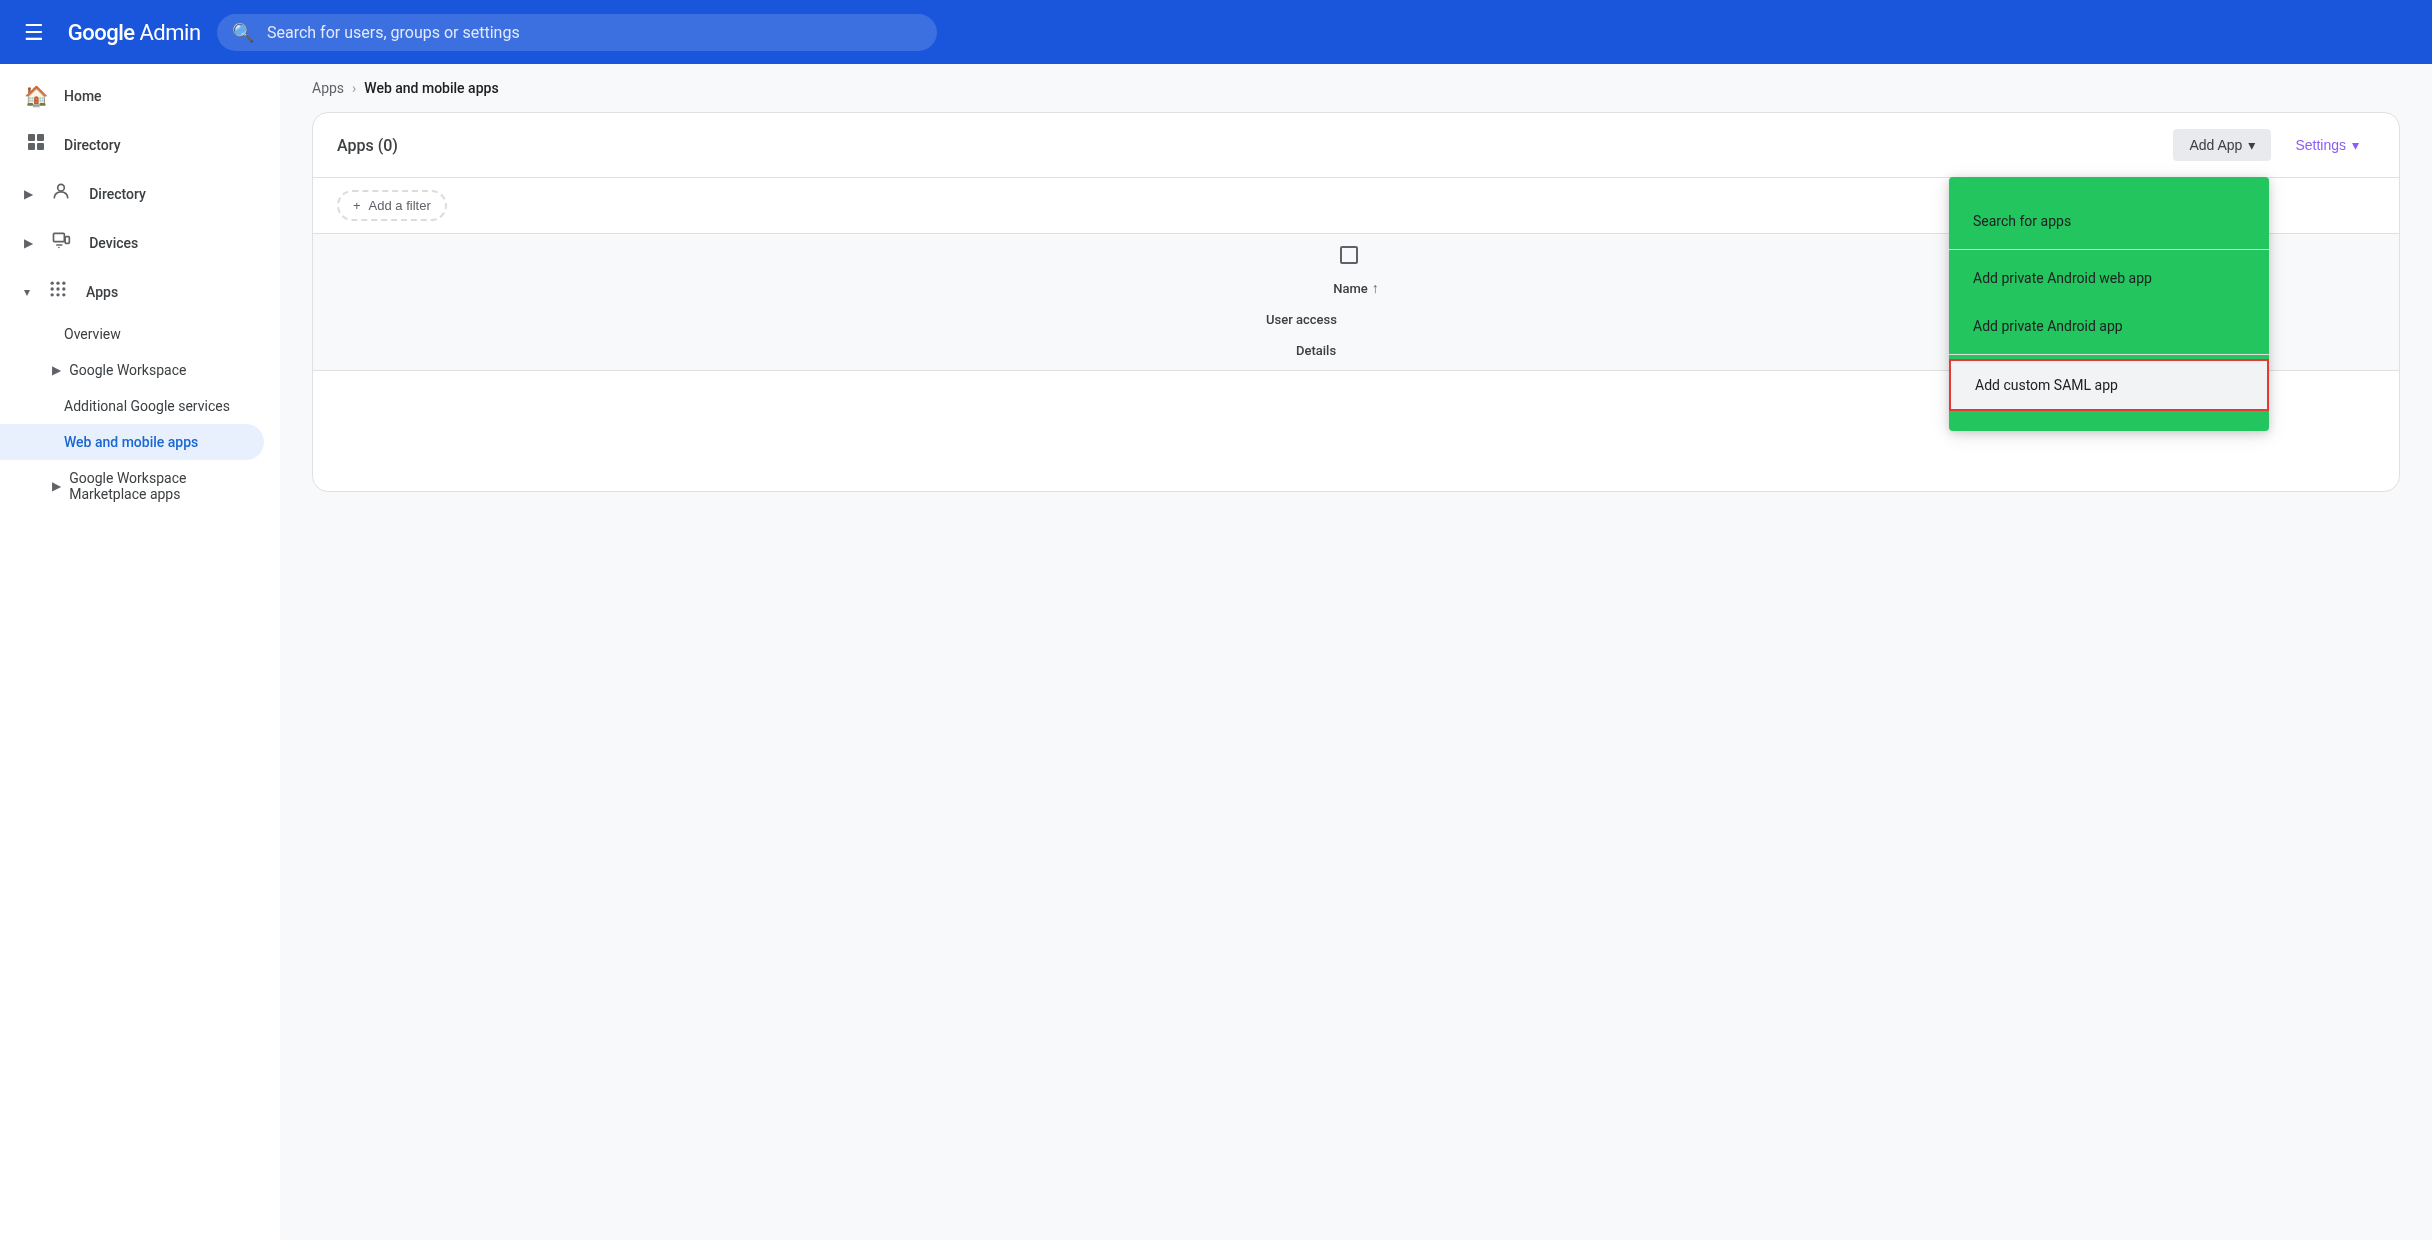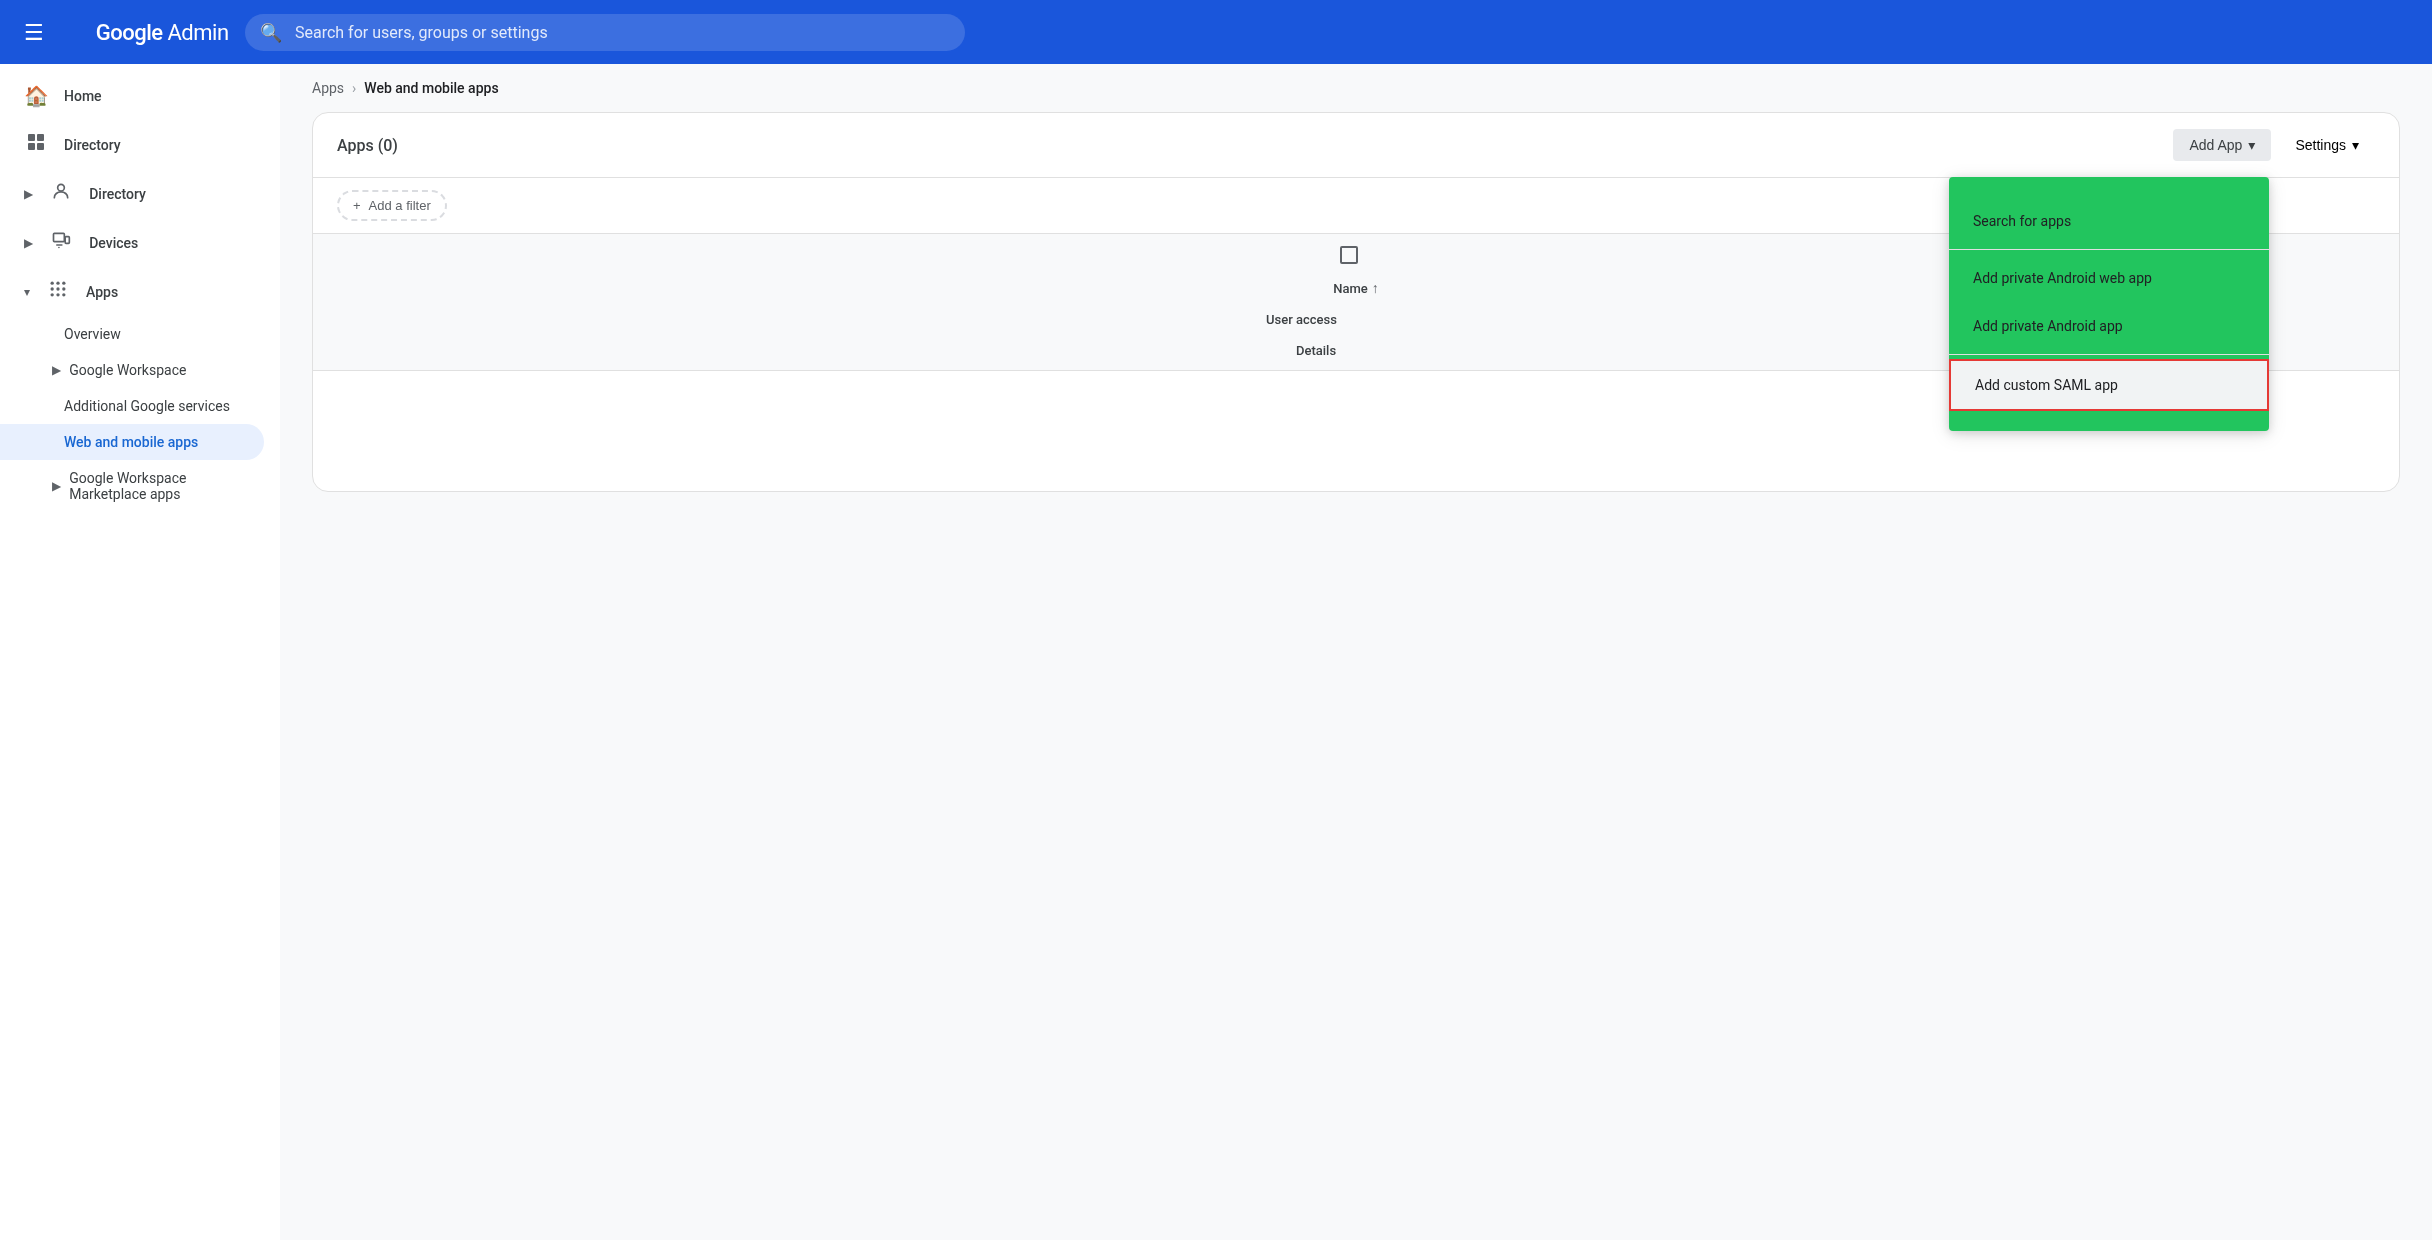--- a/index.html
+++ b/index.html
@@ -19,21 +19,20 @@
       font-size: 22px;
       cursor: pointer;
       padding: 8px;
     }
     .topbar-logo {
       color: white;
       font-size: 22px;
       font-weight: 400;
       letter-spacing: -0.5px;
       white-space: nowrap;
-      margin-left: 28px;
     }
     .topbar-logo span.google {
       font-weight: 500;
     }
     .topbar-search {
       flex: 1;
       max-width: 720px;
       background: rgba(255,255,255,0.15);
       border-radius: 24px;
       display: flex;
@@ -189,21 +188,21 @@
     .btn-settings {
       display: flex;
       align-items: center;
       gap: 6px;
       background: none;
       border: none;
       border-radius: 4px;
       padding: 8px 16px;
       font-size: 14px;
       font-weight: 500;
-      color: #000000;
+      color: #8b5cf6;
       cursor: pointer;
       text-align: right;
     }
 
     
     .dropdown-menu {
       position: absolute;
       top: 100%;
       left: calc(100% - 450px);
       background: #22c55e;

